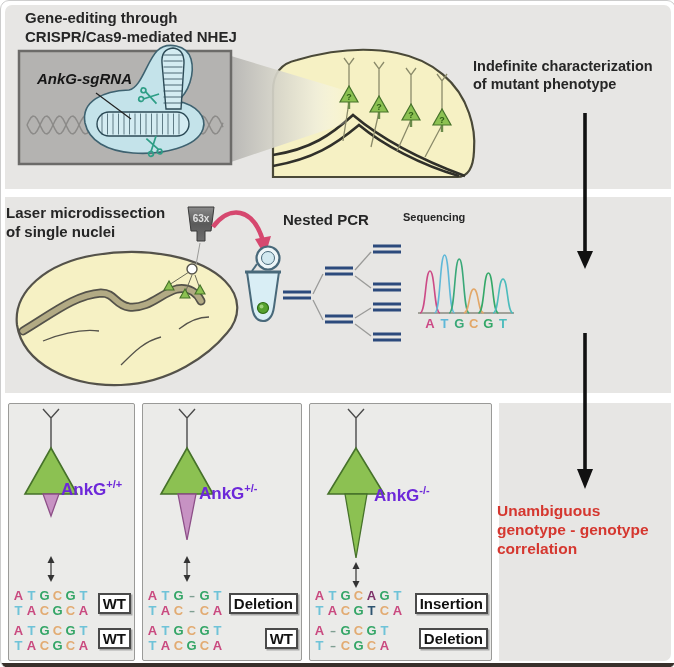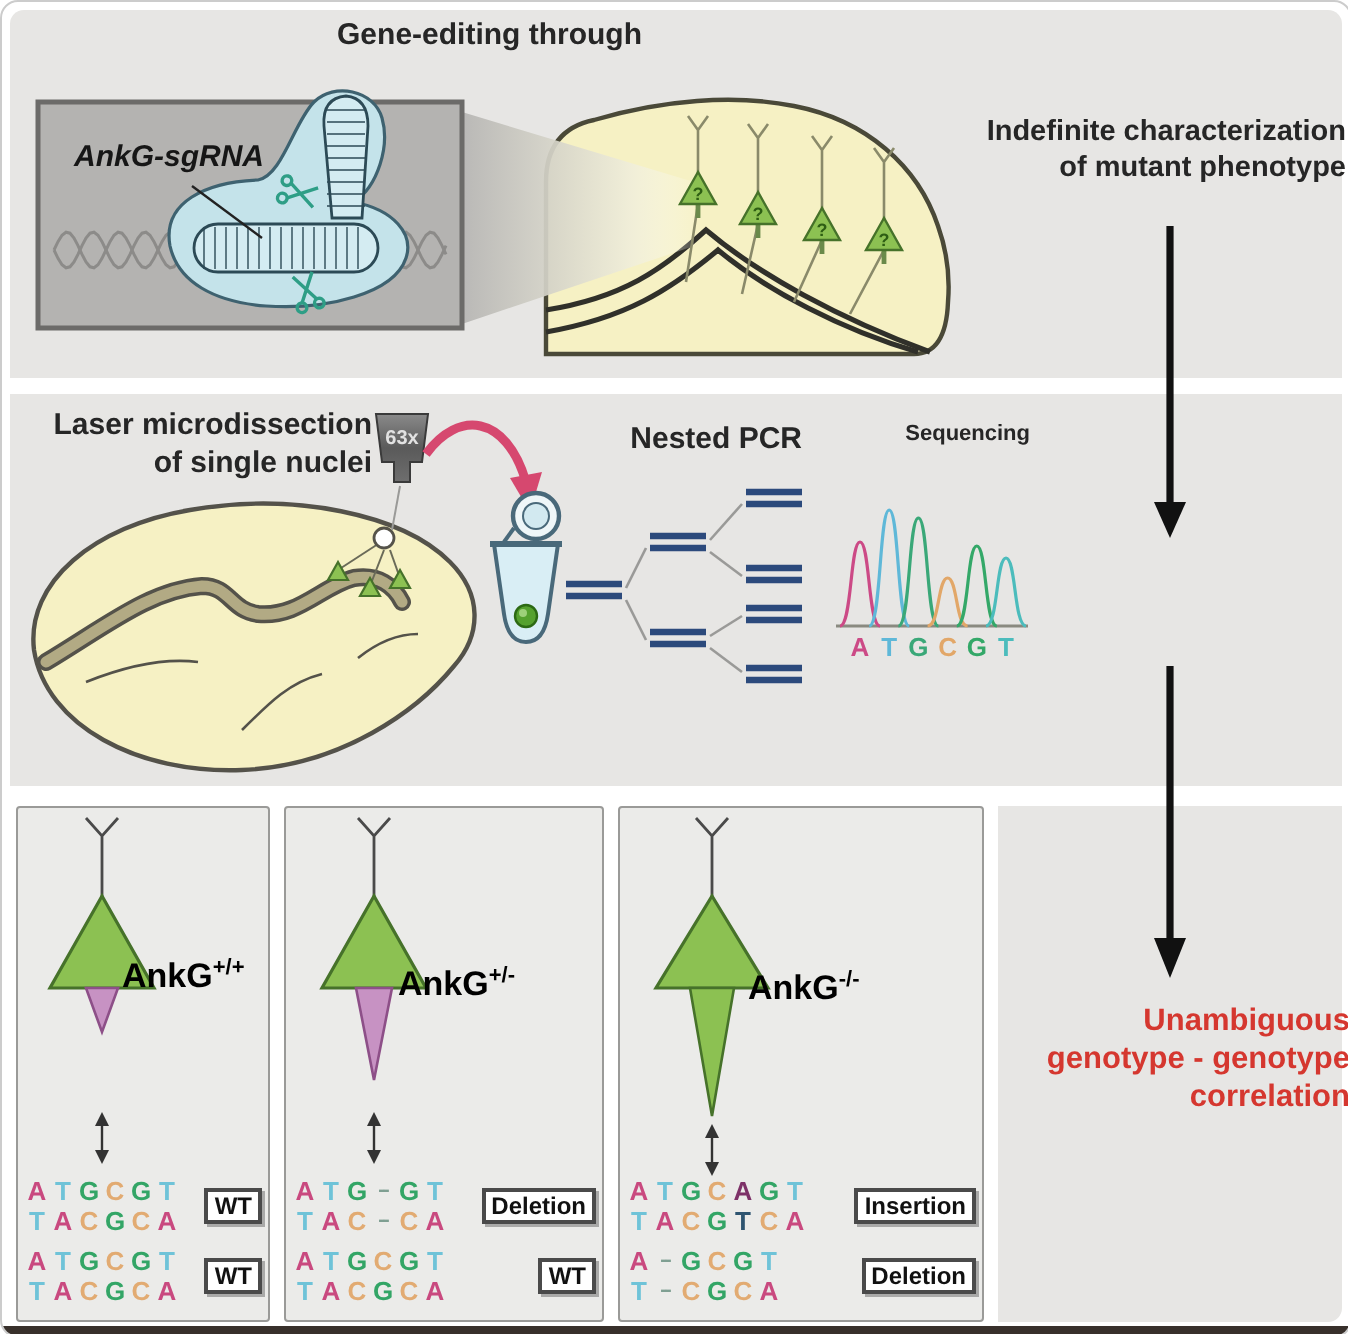--- a/index.html
+++ b/index.html
@@ -5,41 +5,41 @@
   html,body{margin:0;padding:0;background:#fff;}
   .figure{position:relative;width:674px;height:667px;background:#ffffff;border:1px solid #cccccc;
           border-radius:9px;overflow:hidden;font-family:"Liberation Sans",sans-serif;}
   .abs{position:absolute;}
   .band{position:absolute;left:4px;width:666px;background:#e7e6e4;}
   .band1{top:4px;height:184px;border-radius:7px 7px 0 0;}
   .band2{top:196px;height:196px;}
   .b3gray{position:absolute;left:498px;top:402px;width:172px;height:258px;background:#e7e6e4;border-radius:0 0 7px 0;}
   .bottomstrip{position:absolute;left:0;top:662px;width:674px;height:5px;background:#38302b;}
   svg{position:absolute;overflow:visible;}
-  .cap{position:absolute;text-align:right;color:#262626;font-weight:bold;}
+  .cap{position:absolute;text-align:left;color:#262626;font-weight:bold;}
   .title{left:24px;top:7px;width:296px;font-size:15px;line-height:19px;}
   .sgrna{left:36px;top:69px;font-size:15px;font-style:italic;font-weight:bold;color:#161616;}
   .capR1{left:472px;top:56px;width:200px;font-size:14.5px;line-height:18px;}
   .capL2{left:5px;top:202px;width:180px;font-size:15px;line-height:19px;}
   .pcrT{left:282px;top:210px;width:118px;font-size:15px;}
   .seqT{left:402px;top:210px;width:112px;font-size:11px;}
   .capR2{left:505px;top:271px;width:160px;font-size:14.5px;line-height:18px;}
   .capRed{left:496px;top:500px;width:178px;font-size:15.5px;line-height:19px;color:#d5372f;}
   .panel{position:absolute;top:402px;height:258px;background:#ebebe9;border:1.5px solid #9a9a98;border-radius:2px;box-sizing:border-box;}
   .p1{left:7px;width:127px;} .p2{left:141px;width:160px;} .p3{left:308px;width:183px;}
-  .gen-label{position:absolute;font-weight:bold;font-size:17px;color:#000000;white-space:nowrap;}
+  .gen-label{position:absolute;font-weight:bold;font-size:17px;color:#6d28d9;white-space:nowrap;}
   .gen-label sup{font-size:11px;font-weight:bold;}
   .seqs{position:absolute;left:3px;right:2px;bottom:7px;}
   .seq-row{display:flex;align-items:center;margin-top:5px;}
   .seq-pair{display:flex;flex-direction:column;}
   .seq-line{display:flex;height:15px;}
   .seq-base{display:inline-block;width:13px;text-align:center;font-weight:bold;font-size:13px;line-height:15px;}
   .seq-base.gap{font-size:10px;letter-spacing:-1px;}
   .seq-label{margin-left:auto;margin-right:1px;background:#ffffff;border:2px solid #4a4a4a;
-             padding:0 3px;font-weight:bold;font-size:12px;color:#111;white-space:nowrap;
+             padding:0 3px;font-weight:bold;font-size:15px;color:#111;white-space:nowrap;
              box-shadow:1.5px 1.5px 0 rgba(0,0,0,.28);}
 </style>
 </head>
 <body>
 
 <div class="figure">
 
   <div class="band band1"></div>
   <div class="band band2"></div>
   <div class="b3gray"></div>
@@ -210,20 +210,21 @@
         <text x="57.8" y="131" text-anchor="middle" font-size="13" font-weight="bold" fill="#e2a768">C</text>
         <path d="M 62.400000000000006,116 C 68.4,116 67.4,76 72.4,76 C 77.4,76 76.4,116 82.4,116" fill="none" stroke="#34a868" stroke-width="1.6"></path>
         <text x="72.4" y="131" text-anchor="middle" font-size="13" font-weight="bold" fill="#34a868">G</text>
         <path d="M 77,116 C 83,116 82,82 87,82 C 92,82 91,116 97,116" fill="none" stroke="#4cbcbc" stroke-width="1.6"></path>
         <text x="87" y="131" text-anchor="middle" font-size="13" font-weight="bold" fill="#4cbcbc">T</text>
       </g>
   </svg>
 
   <div class="cap title">
     <span>Gene-editing through</span><br>
+    <span>CRISPR/Cas9-mediated NHEJ</span>
   </div>
   <div class="abs sgrna">AnkG-sgRNA</div>
   <div class="cap capR1">
     <span>Indefinite characterization</span><br>
     <span>of mutant phenotype</span>
   </div>
   <div class="cap capL2">
     <span>Laser microdissection</span><br>
     <span>of single nuclei</span>
   </div>

